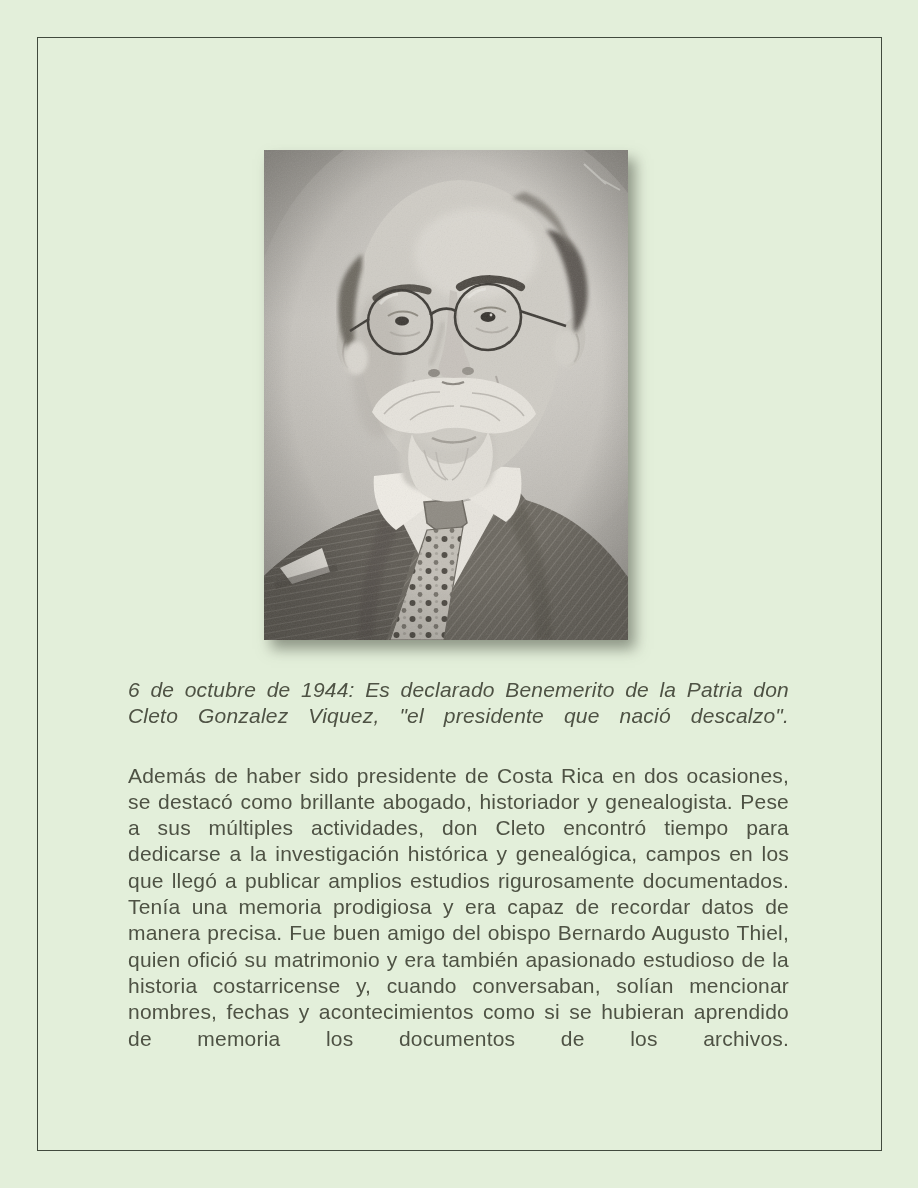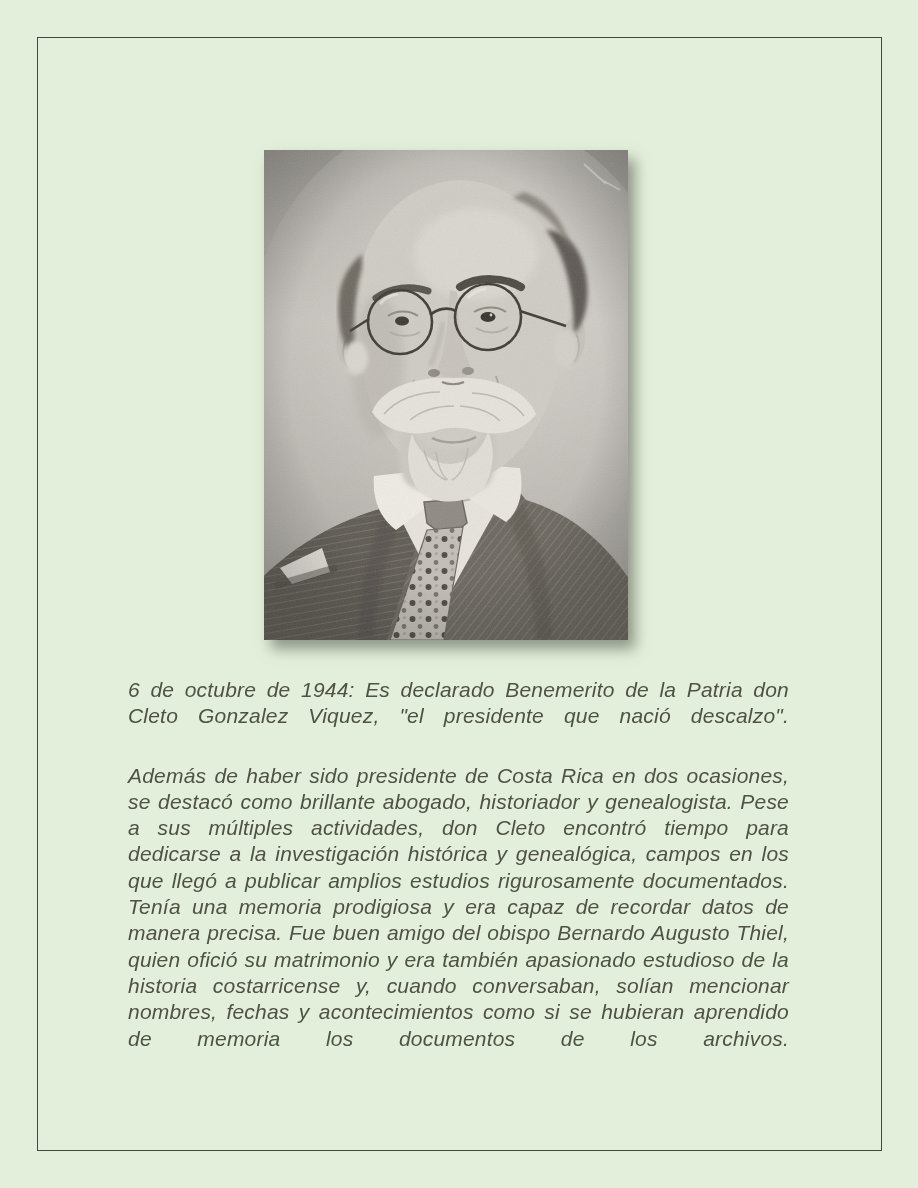--- a/index.html
+++ b/index.html
@@ -38,21 +38,20 @@
     width:661px;
   }
   .textblock p{
     margin:0;
     color:var(--text-color);
     font-size:21px;
     line-height:26.3px;
     letter-spacing:0.2px;
     text-align:justify;
     text-align-last:justify;
-    font-style:italic;
   }
   p.caption{
     font-style:italic;
     margin-bottom:33px;
   }
 </style>
 </head>
 <body>
 
 <div class="page">

